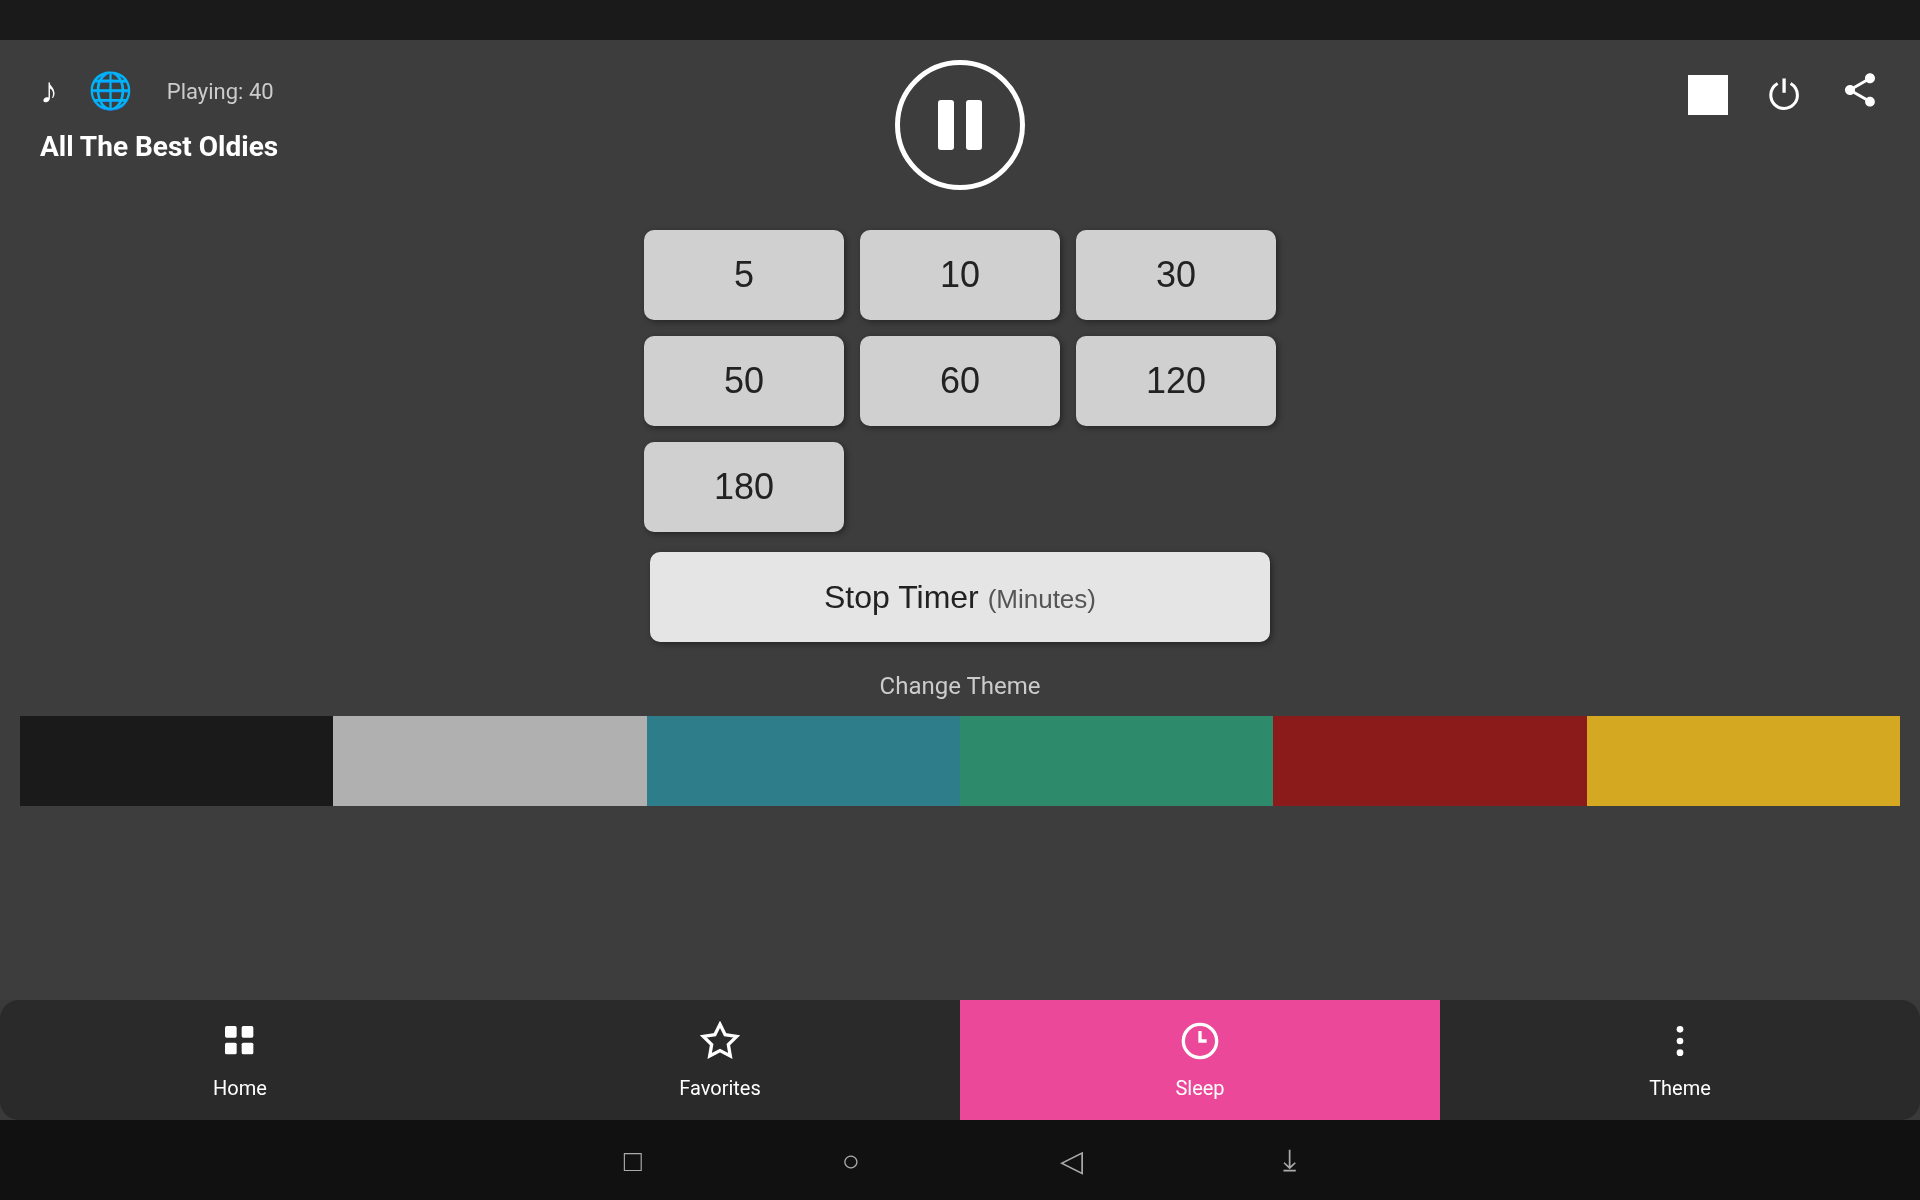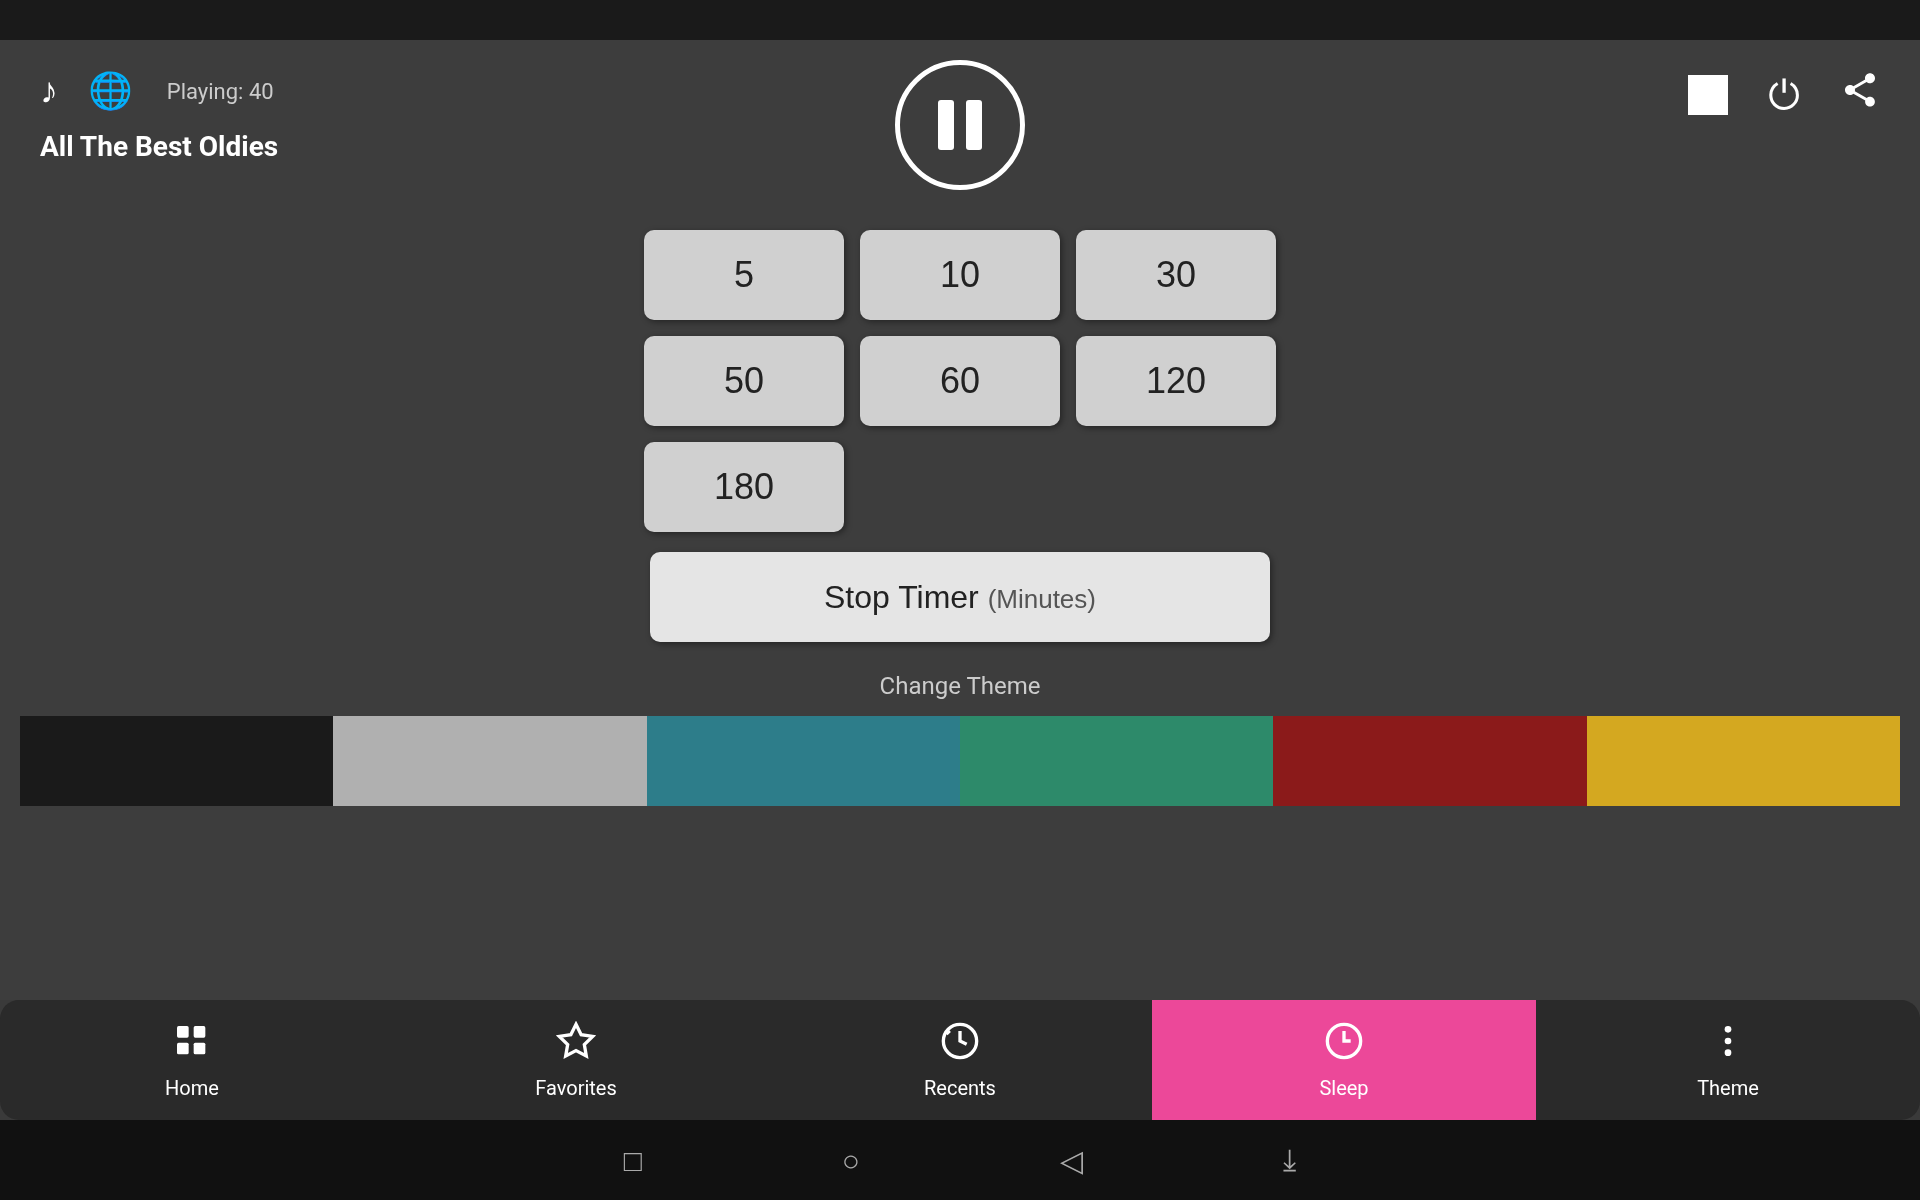--- a/index.html
+++ b/index.html
@@ -310,30 +310,20 @@
     <span class="nav-label">Home</span>
   </div>
   <div class="nav-item">
     <span class="nav-icon">
       <svg width="40" height="40" viewBox="0 0 24 24" fill="none" stroke="white" stroke-width="2">
         <polygon points="12,2 15.09,8.26 22,9.27 17,14.14 18.18,21.02 12,17.77 5.82,21.02 7,14.14 2,9.27 8.91,8.26"></polygon>
       </svg>
     </span>
     <span class="nav-label">Favorites</span>
   </div>
-  <div class="nav-item">
-    <span class="nav-icon">
-      <svg width="40" height="40" viewBox="0 0 24 24" fill="none" stroke="white" stroke-width="2">
-        <circle cx="12" cy="12" r="10"></circle>
-        <polyline points="12,6 12,12 16,14"></polyline>
-        <polyline points="6,6 4,8" stroke-width="1.5"></polyline>
-      </svg>
-    </span>
-    <span class="nav-label">Recents</span>
-  </div>
   <div class="nav-item active">
     <span class="nav-icon">
       <svg width="40" height="40" viewBox="0 0 24 24" fill="none" stroke="white" stroke-width="2">
         <circle cx="12" cy="12" r="10"></circle>
         <polyline points="12,6 12,12 16,12"></polyline>
       </svg>
     </span>
     <span class="nav-label">Sleep</span>
   </div>
   <div class="nav-item">

